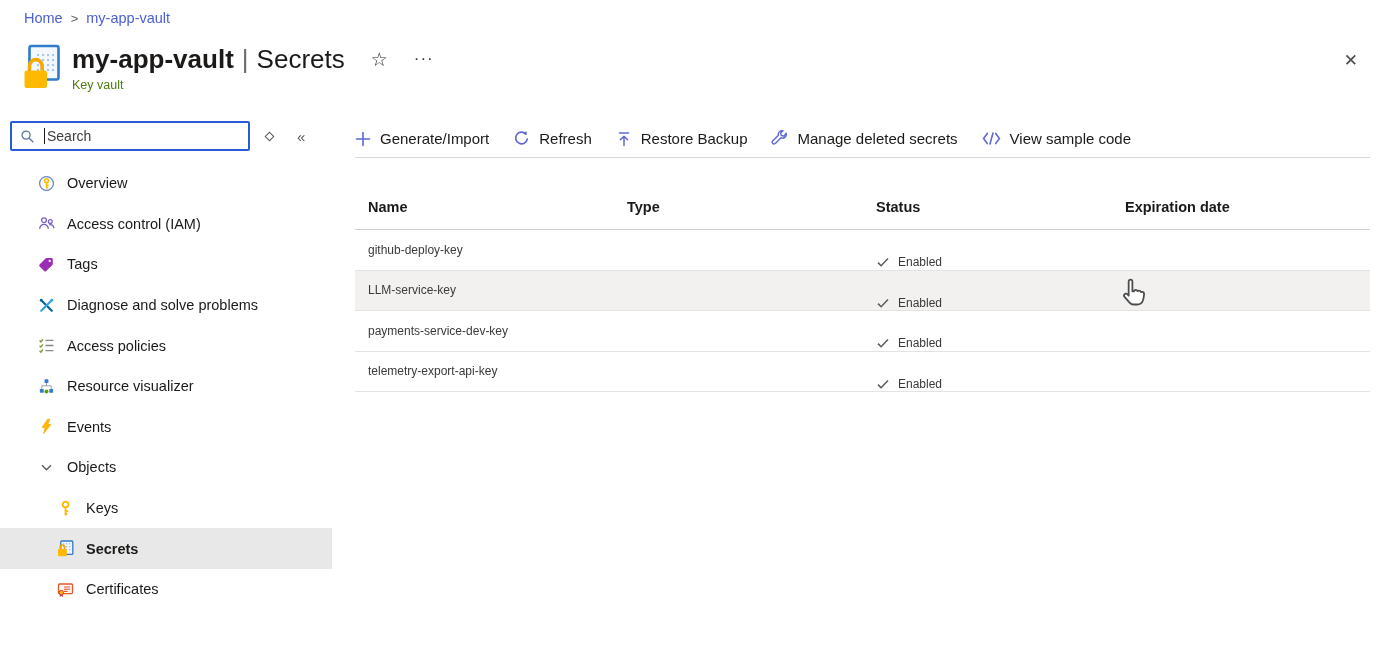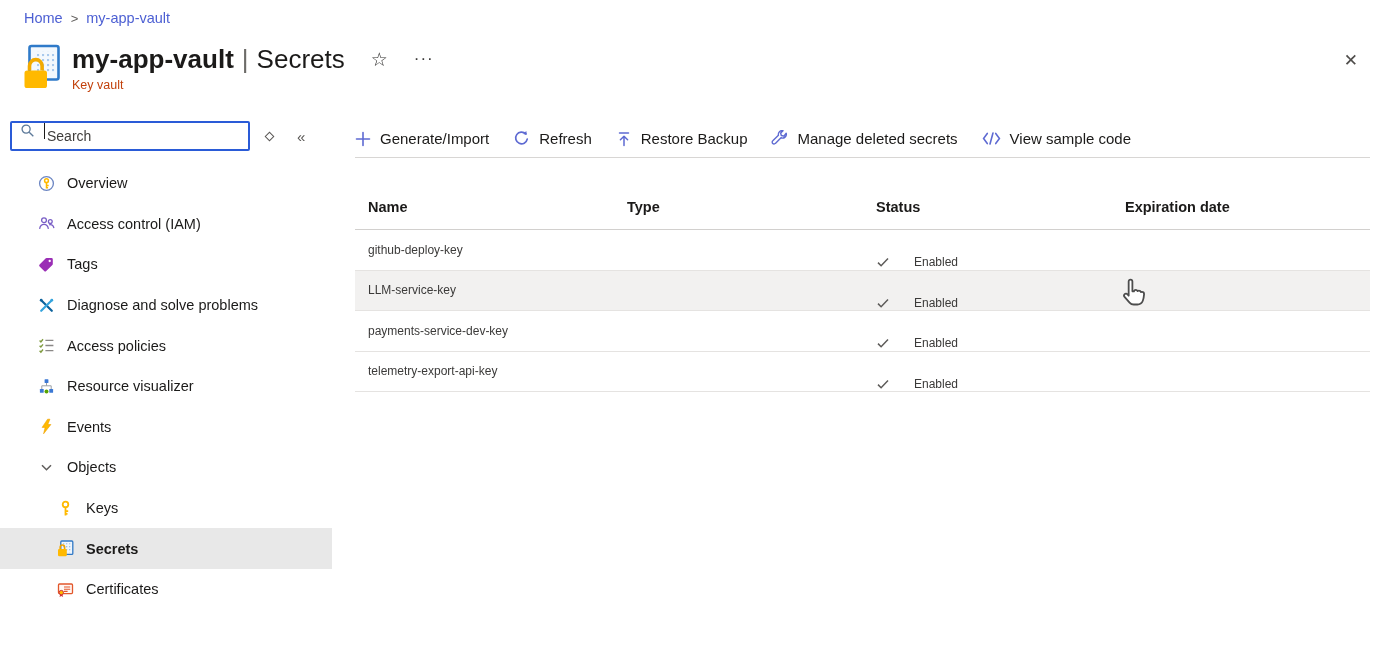--- a/index.html
+++ b/index.html
@@ -18,28 +18,28 @@
   
   .titlebar { position:absolute; top:44px; left:22px; display:flex; align-items:flex-start; }
   .res-icon { width:40px; height:46px; margin-right:10px; flex:none; }
   .title-line { display:flex; align-items:center; }
   .page-title { font-size:26px; font-weight:700; line-height:30px; white-space:nowrap; }
   .page-title .pipe { font-weight:300; color:#6d6b68; padding:0 8px; }
   .page-title .secondary { font-weight:400; }
   .hdr-act { margin-left:26px; color:#2b2a29; cursor:pointer; display:flex; align-items:center; }
   .star-glyph { font-size:19px; }
   .dots-glyph { font-size:17px; letter-spacing:1px; color:#3b3a39; }
-  .subtitle { font-size:12.5px; color:#c2410c; margin-top:4px; }
+  .subtitle { font-size:12.5px; color:#4d7c0f; margin-top:4px; }
   .close-btn { position:absolute; top:50px; right:30px; font-size:17px; color:#4f4d4b; cursor:pointer; }
 
   
   #sidebar { position:absolute; top:120px; left:0; width:332px; }
   .search-row { display:flex; align-items:center; height:32px; padding-left:10px; }
   .search-box { position:relative; width:240px; height:30px; border:2px solid #2a5bd7; border-radius:2px;
-                display:flex; background:#fff; }
+                display:flex; align-items:center; background:#fff; }
   .search-box .icon { display:flex; margin-left:8px; }
   .caret { width:1px; height:16px; background:#1b1a19; margin-left:9px; }
   .search-input { border:none; outline:none; flex:1; min-width:0; font-size:14px; padding:0 4px 0 2px;
                   font-family:inherit; color:#1b1a19; background:transparent; }
   .search-input::placeholder { color:#3f3d3b; opacity:1; }
   .search-aux { display:flex; align-items:center; gap:24px; margin-left:16px; }
   .diamond { width:7px; height:7px; border:1.2px solid #5a5856; transform:rotate(45deg); cursor:pointer; }
   .collapse-glyph { font-size:15px; color:#5a5856; cursor:pointer; line-height:1; }
 
   #sidebar-nav { list-style:none; margin:11px 0 0 0; padding:0; }
@@ -56,21 +56,21 @@
   .tb-item { display:flex; align-items:center; gap:9px; font-size:15px; color:#1b1a19; cursor:pointer; white-space:nowrap; }
   .tb-item .icon { display:flex; }
 
   .table { margin-top:26px; }
   .thead, .trow { display:grid; grid-template-columns:259px 249px 249px 1fr; align-items:center; }
   .thead { height:46px; font-weight:700; font-size:14.5px; border-bottom:1px solid #d2d0ce; }
   .thead > div { padding-left:13px; cursor:pointer; }
   .trow { height:40.5px; font-size:12px; color:#3b3a39; border-bottom:1px solid #e5e3e1; cursor:pointer; }
   .trow > div { padding-left:13px; }
   .trow.highlight { background:#f2f1f0; }
-  .status-cell { display:flex; align-items:center; gap:24px;margin-top:25px; }
+  .status-cell { display:flex; align-items:center; gap:8px;margin-top:25px; }
   .status-cell .icon { display:flex; }
 
   .cursor-overlay { position:absolute; left:1118px; top:276px; width:32px; height:36px; pointer-events:none; }
 </style>
 </head>
 <body>
 
 <div class="breadcrumb">
   <span class="crumb">Home</span>
   <span class="sep">&gt;</span>

